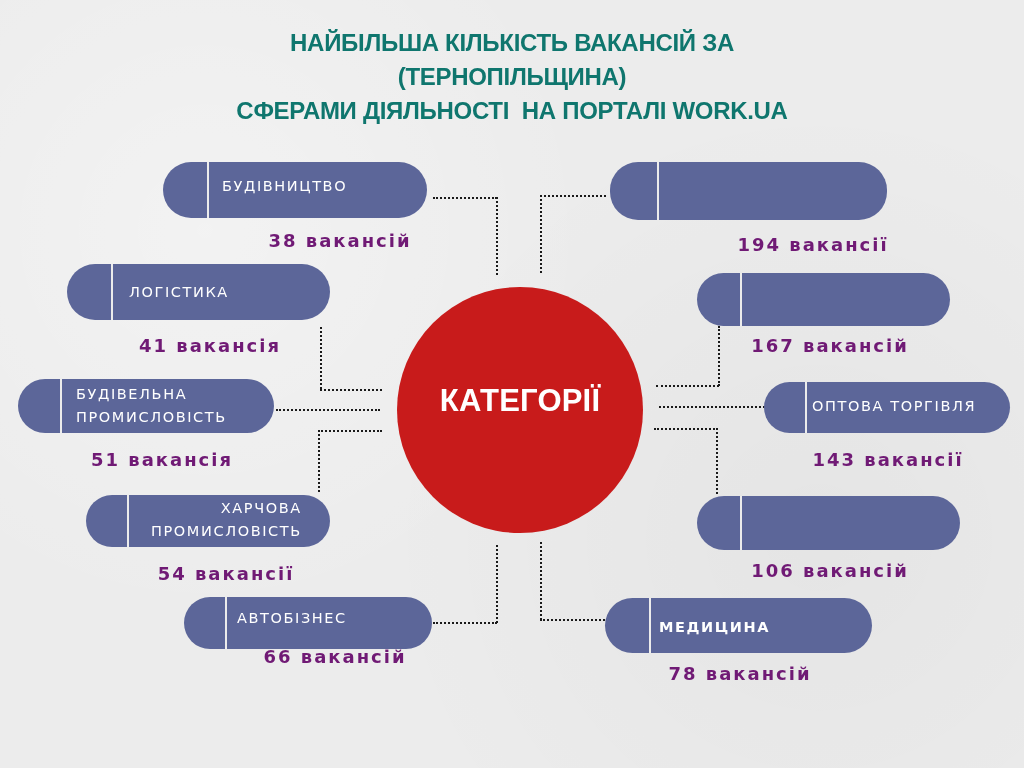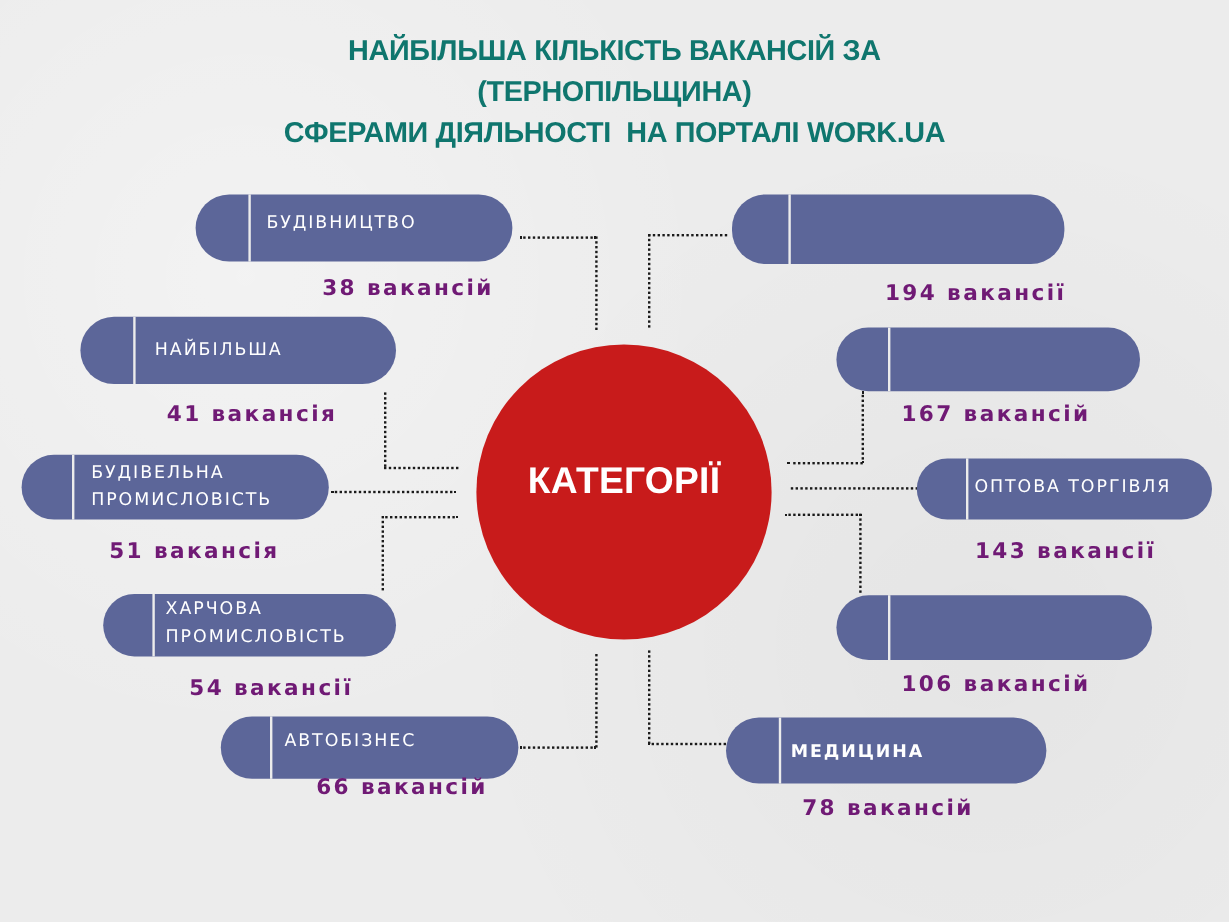--- a/index.html
+++ b/index.html
@@ -90,34 +90,34 @@
 </div>
 
 <div class="pill" style="left:163px; top:162px; width:264px; height:56px;">
   <div class="divider" style="left:44px;"></div>
   <div class="label" style="left:59px; top:13px;">БУДІВНИЦТВО</div>
 </div>
 <div class="value" style="left:340px; top:230px;">38 вакансій</div>
 
 <div class="pill" style="left:67px; top:264px; width:263px; height:56px;">
   <div class="divider" style="left:44px;"></div>
-  <div class="label" style="left:62px; top:17px;">НАЙБІЛЬША</div>
+  <div class="label" style="left:62px; top:17px;">ЛОГІСТИКА</div>
 </div>
 <div class="value" style="left:210px; top:335px;">41 вакансія</div>
 
 <div class="pill" style="left:18px; top:379px; width:256px; height:54px;">
   <div class="divider" style="left:42px;"></div>
   <div class="label" style="left:58px; top:4px;">БУДІВЕЛЬНА
 ПРОМИСЛОВІСТЬ</div>
 </div>
 <div class="value" style="left:162px; top:449px;">51 вакансія</div>
 
 <div class="pill" style="left:86px; top:495px; width:244px; height:52px;">
   <div class="divider" style="left:41px;"></div>
-  <div class="label" style="left:52px; top:2px;">ХАРЧОВА
+  <div class="label" style="left:65px; top:2px;text-align:right;">ХАРЧОВА
 ПРОМИСЛОВІСТЬ</div>
 </div>
 <div class="value" style="left:226px; top:563px;">54 вакансії</div>
 
 <div class="pill" style="left:184px; top:597px; width:248px; height:52px;">
   <div class="divider" style="left:41px;"></div>
   <div class="label" style="left:53px; top:10px;">АВТОБІЗНЕС</div>
 </div>
 <div class="value" style="left:335px; top:646px;text-align:right;">66 вакансій</div>
 

